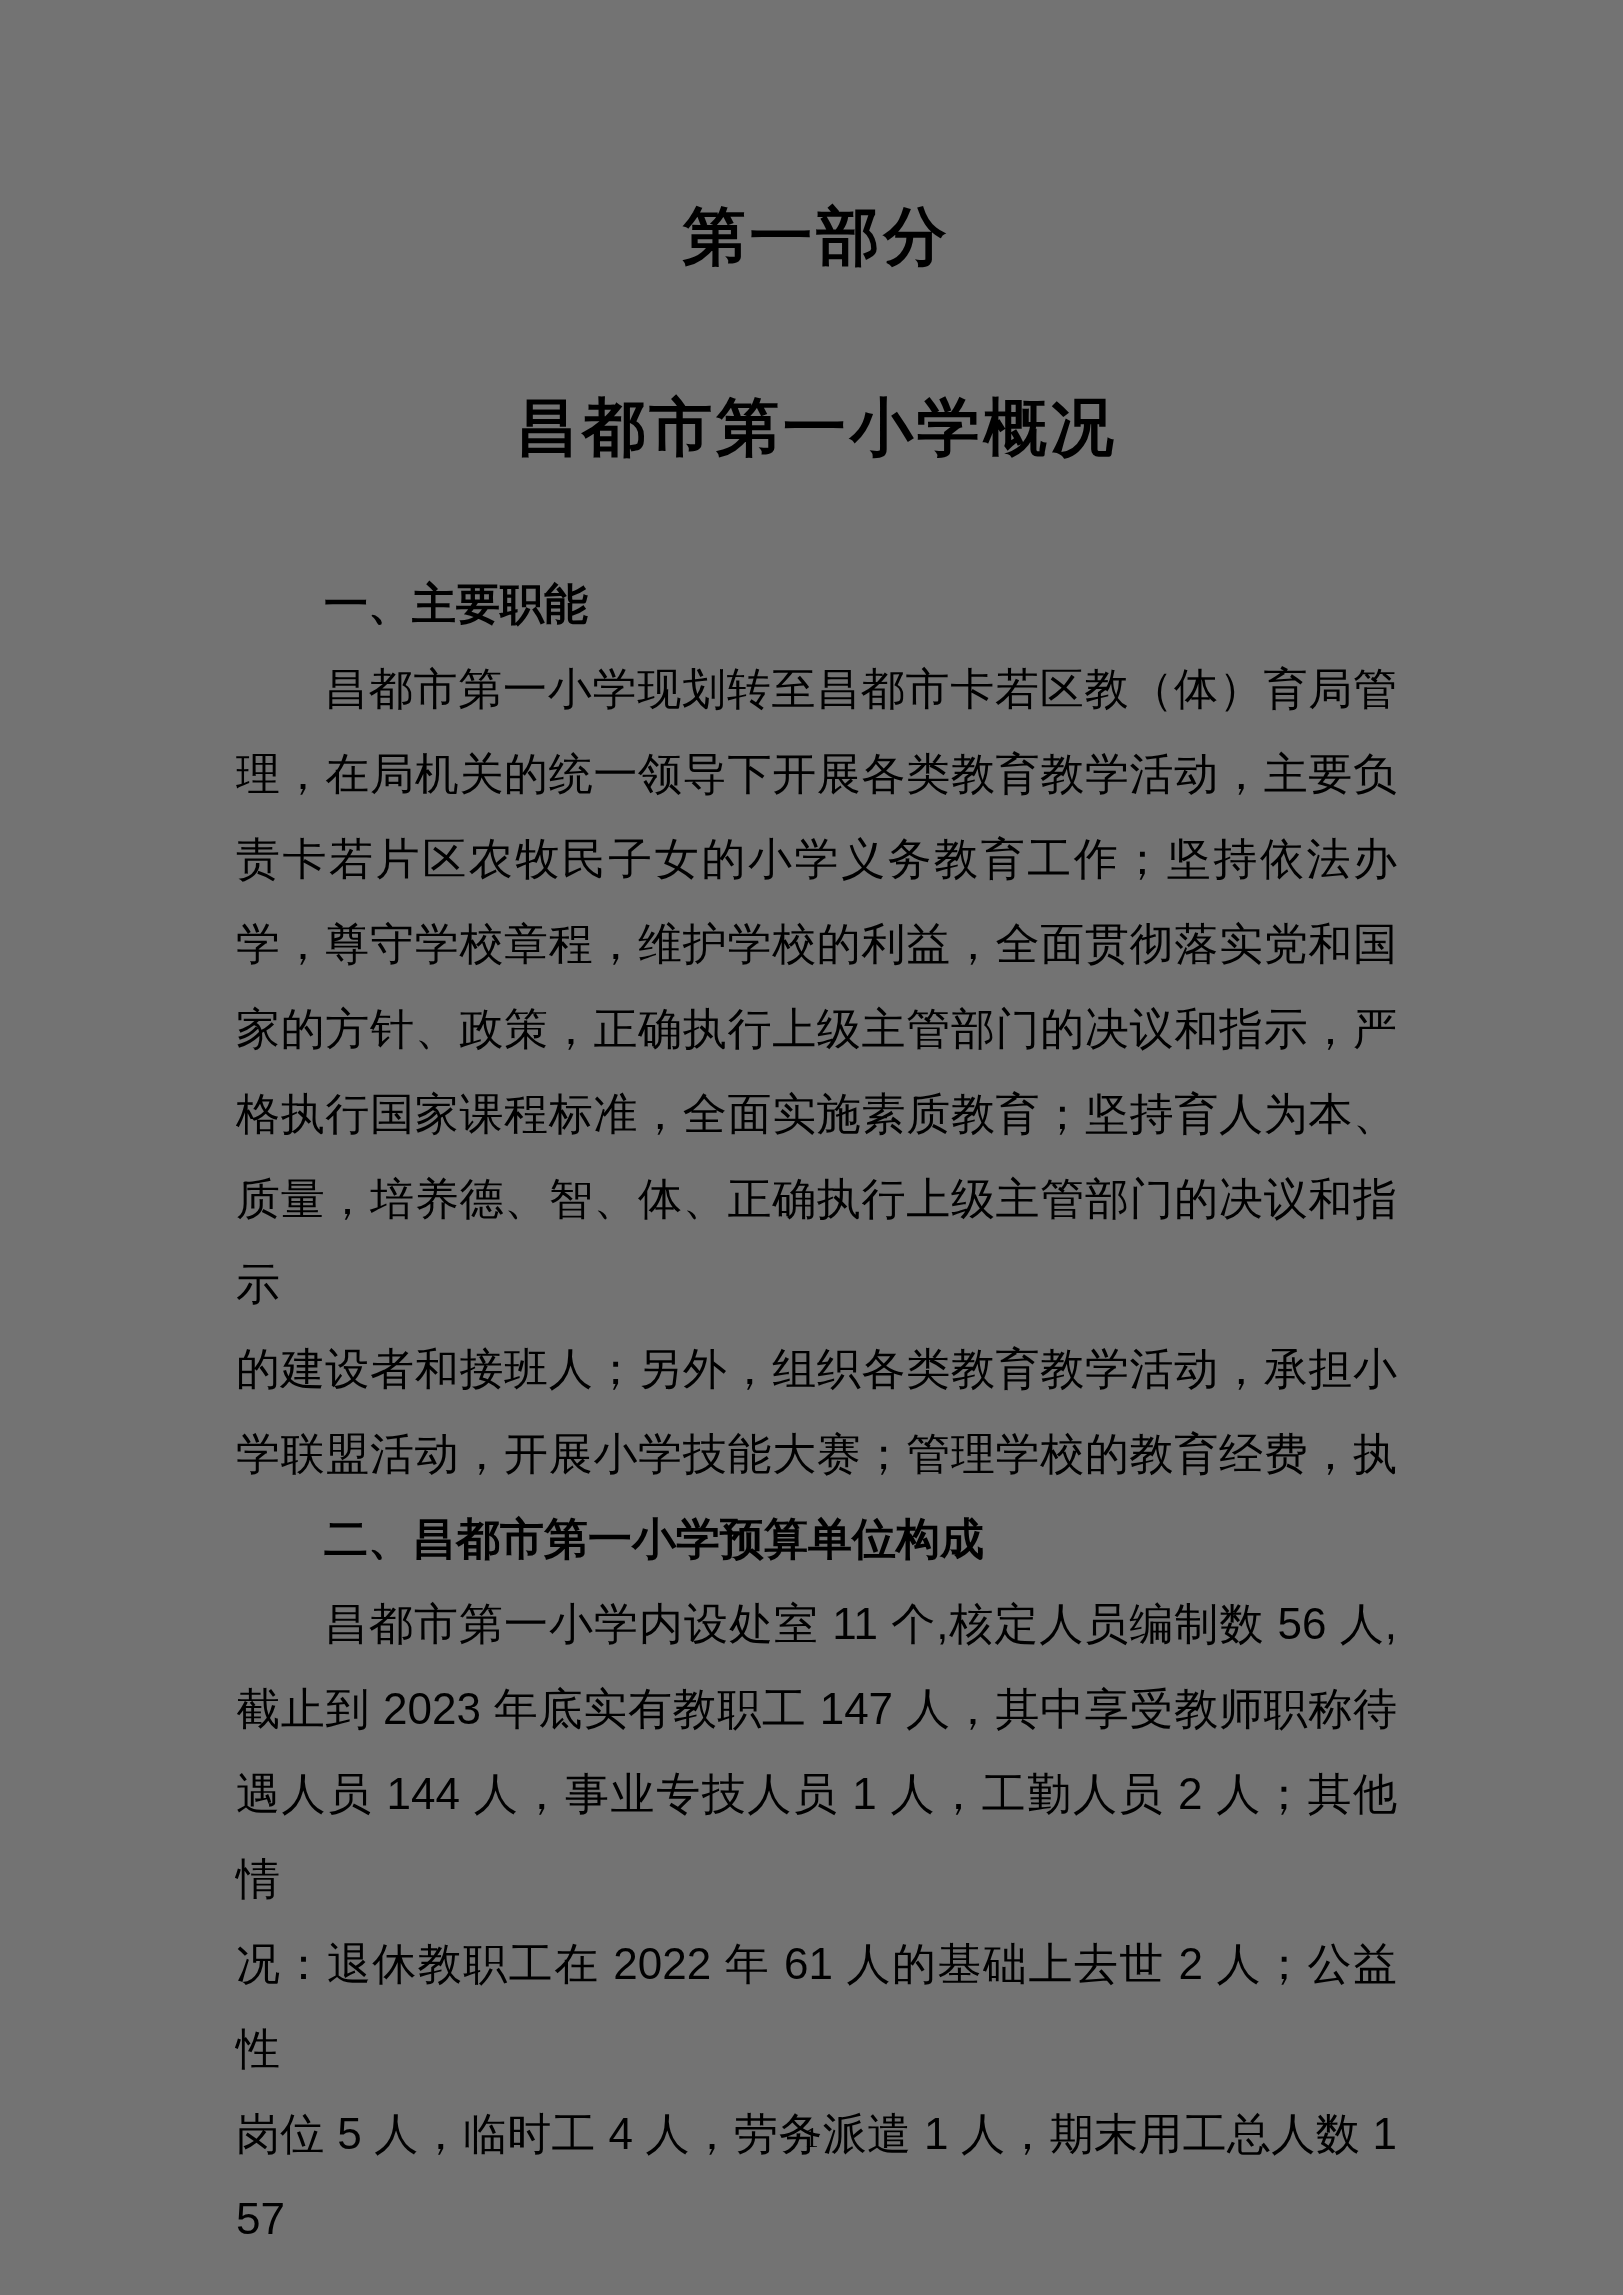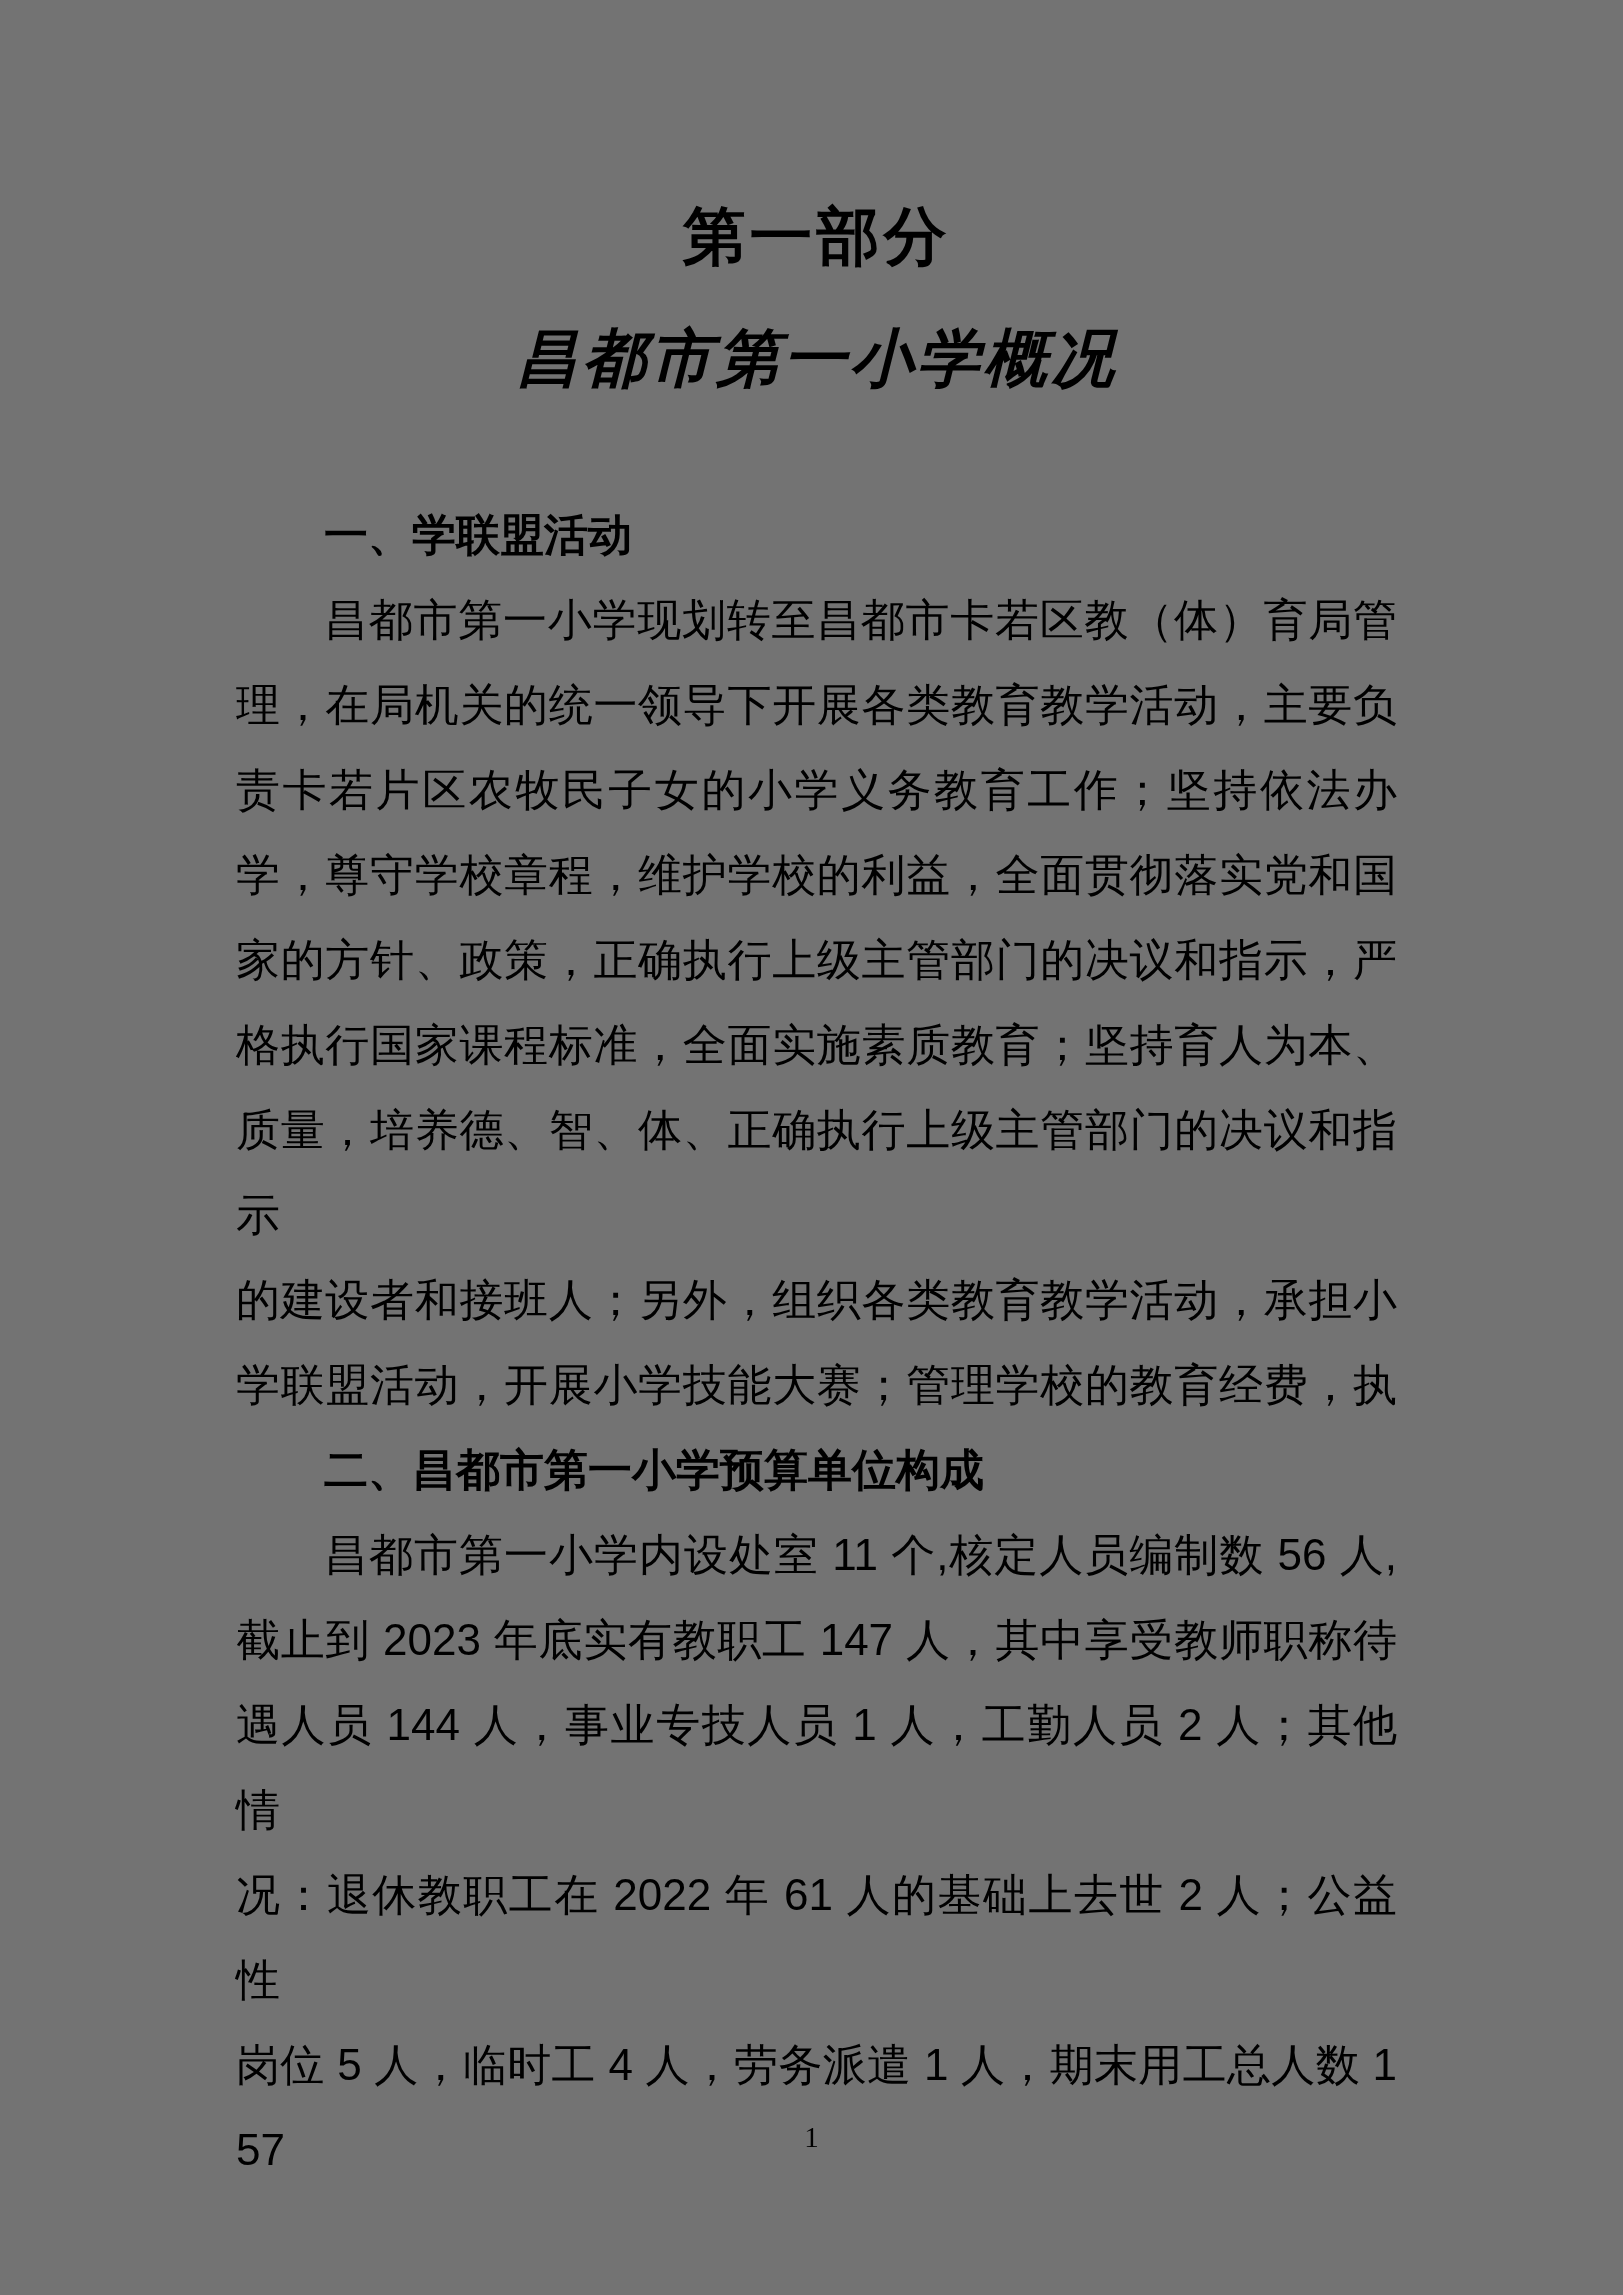--- a/index.html
+++ b/index.html
@@ -21,22 +21,21 @@
   }
   .doc-title {
     font-family: "Liberation Sans", sans-serif;
     font-weight: bold;
     font-size: 63px;
     line-height: 73px;
     text-align: center;
     letter-spacing: 3.9px;
   }
   .doc-subtitle {
-    margin-top: 49px;
-    font-style: italic;
+    margin-top: 118px;
   }
   .section-heading {
     font-family: "Liberation Sans", sans-serif;
     font-weight: bold;
     font-size: 44px;
     line-height: 85px;
     text-indent: 2em;
     margin-top: 97px;
   }
   .section-heading.second {
@@ -70,21 +69,21 @@
 </style>
 </head>
 <body>
 
 <div class="page">
 
   <div class="doc-title">第一部分</div>
 
   <div class="doc-title doc-subtitle">昌都市第一小学概况</div>
 
-  <div class="section-heading">一、学联盟活动</div>
+  <div class="section-heading">一、主要职能</div>
 
   <div class="body-line first">昌都市第一小学现划转至昌都市卡若区教（体）育局管</div>
   <div class="body-line">理，在局机关的统一领导下开展各类教育教学活动，主要负</div>
   <div class="body-line">责卡若片区农牧民子女的小学义务教育工作；坚持依法办</div>
   <div class="body-line">学，尊守学校章程，维护学校的利益，全面贯彻落实党和国</div>
   <div class="body-line">家的方针、政策，正确执行上级主管部门的决议和指示，严</div>
   <div class="body-line">格执行国家课程标准，全面实施素质教育；坚持育人为本、</div>
   <div class="body-line">质量，培养德、智、体、正确执行上级主管部门的决议和指示</div>
   <div class="body-line">的建设者和接班人；另外，组织各类教育教学活动，承担小</div>
   <div class="body-line">学联盟活动，开展小学技能大赛；管理学校的教育经费，执</div>

